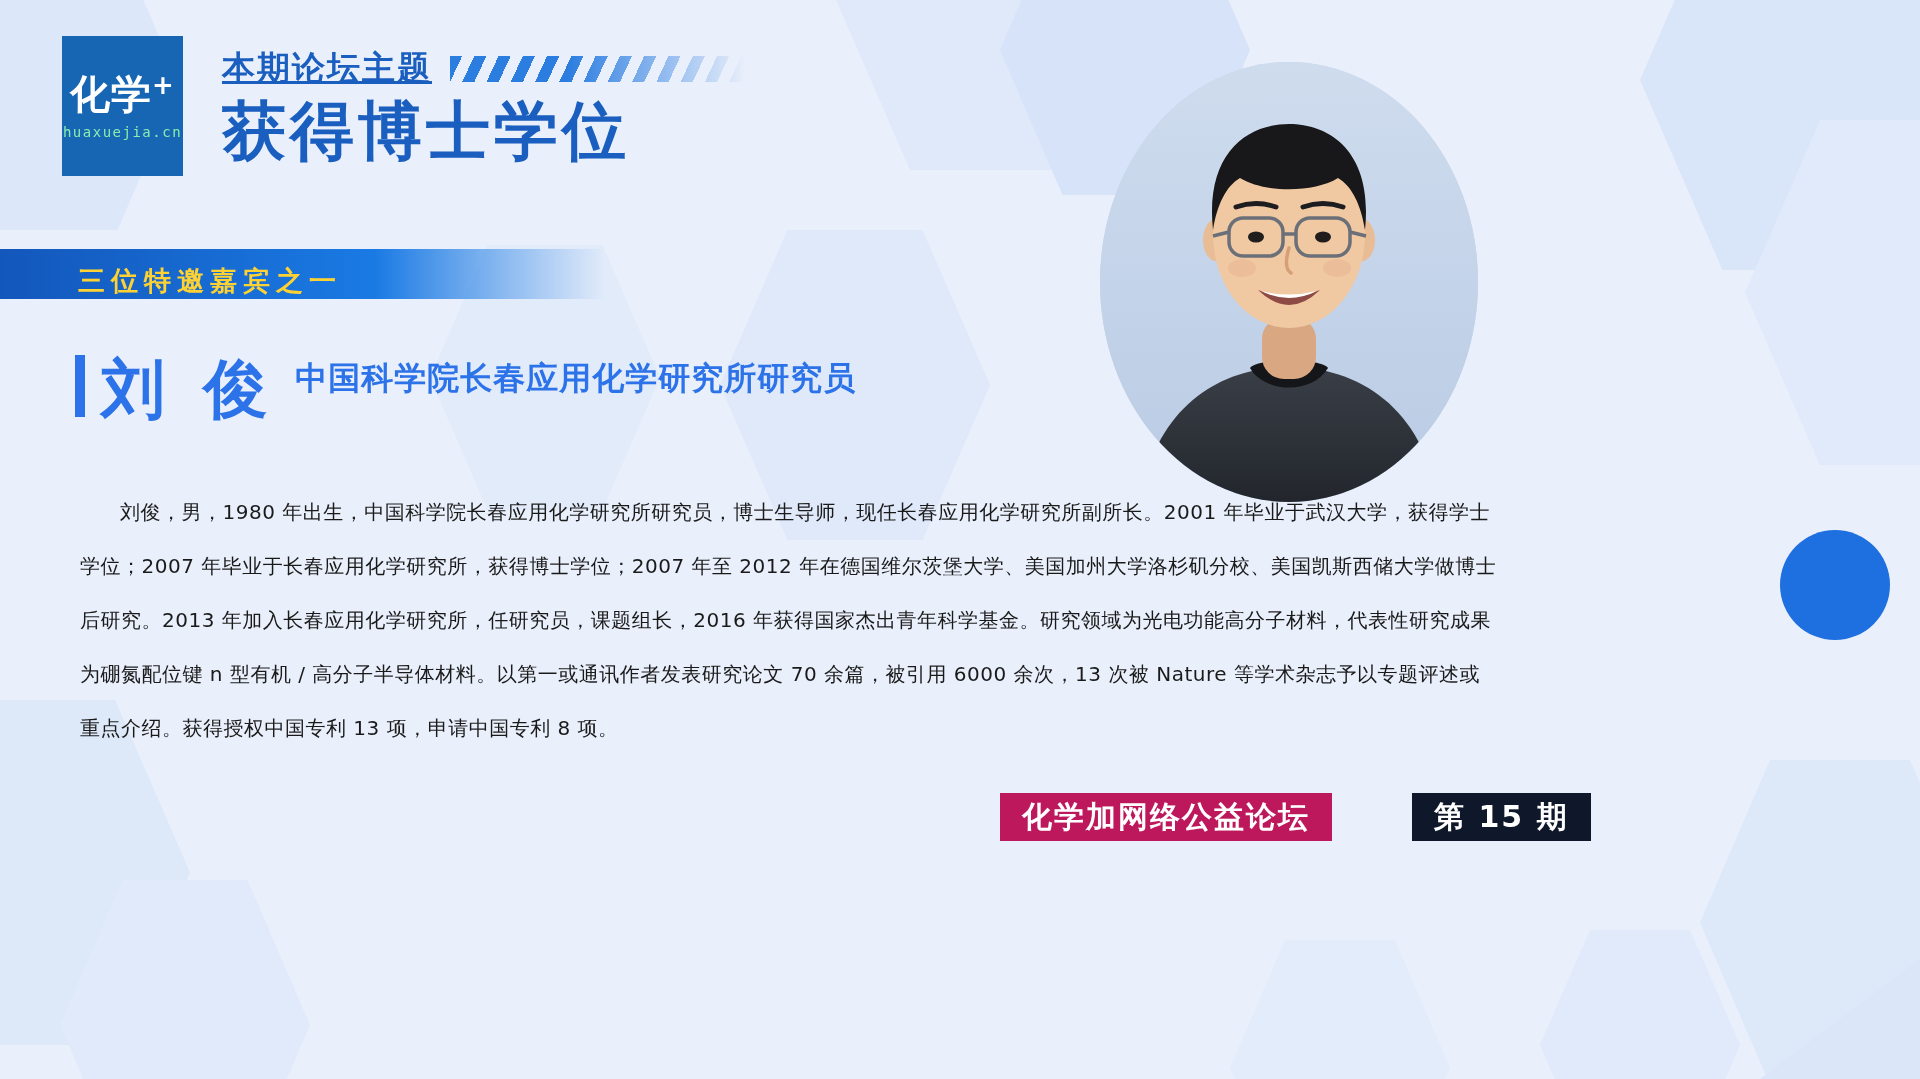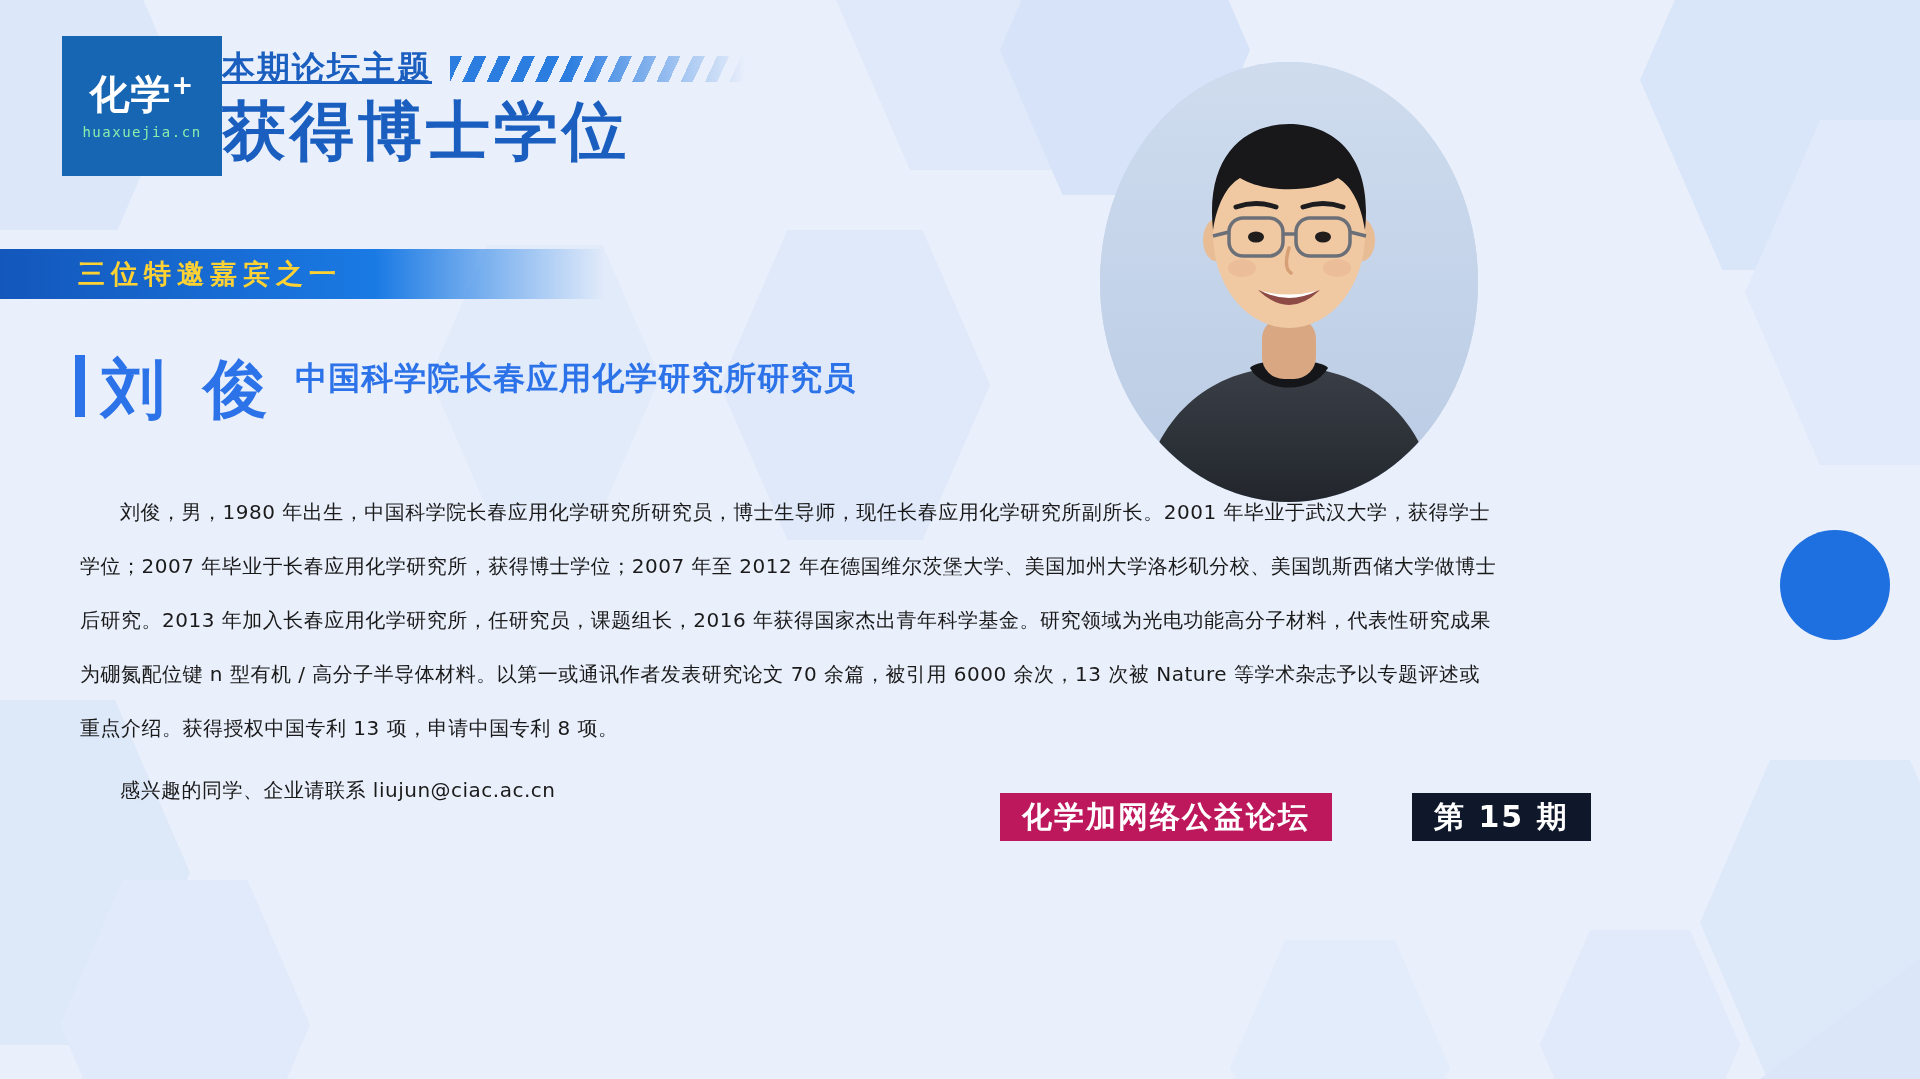--- a/index.html
+++ b/index.html
@@ -38,21 +38,21 @@
   .corner-tri {
     position:absolute; right:0; bottom:0;
     width:0; height:0;
     border-left:160px solid transparent;
     border-bottom:120px solid #dbe6f9;
   }
 
   
   .logo {
     position:absolute; left:62px; top:36px;
-    width:160px; height:140px;
+    width:121px; height:140px;
     background:#1766b4;
     display:flex; flex-direction:column;
     align-items:center; justify-content:center;
   }
   .logo-mark {
     color:#ffffff; font-size:40px; font-weight:bold;
     letter-spacing:1px; line-height:1;
     margin-bottom:10px;
     font-family:"DejaVu Sans",sans-serif;
   }
@@ -86,21 +86,21 @@
     font-size:64px; font-weight:bold; color:#1a5fbf;
     letter-spacing:4px; line-height:1.1;
     font-family:"DejaVu Sans",sans-serif;
   }
 
   
   .guest-band {
     position:absolute; left:0; top:249px;
     width:605px; height:50px;
     background:linear-gradient(to right,#1357bb 0%,#1a7ae4 62%,rgba(40,150,240,0) 100%);
-    display:flex; align-items:center;
+    display:flex; align-items:flex-end;
   }
   .guest-band-text {
     margin-left:78px;
     color:#ffd233; font-size:27px; font-weight:bold;
     letter-spacing:6px;
     font-family:"DejaVu Sans",sans-serif;
   }
 
   
   .name-row {
@@ -206,21 +206,20 @@
 </div>
 
 <div class="name-row">
   <div class="name-bar"></div>
   <div class="name-text">刘 俊</div>
   <div class="affiliation">中国科学院长春应用化学研究所研究员</div>
 </div>
 
 <div class="bio">
   <p>刘俊，男，1980 年出生，中国科学院长春应用化学研究所研究员，博士生导师，现任长春应用化学研究所副所长。2001 年毕业于武汉大学，获得学士学位；2007 年毕业于长春应用化学研究所，获得博士学位；2007 年至 2012 年在德国维尔茨堡大学、美国加州大学洛杉矶分校、美国凯斯西储大学做博士后研究。2013 年加入长春应用化学研究所，任研究员，课题组长，2016 年获得国家杰出青年科学基金。研究领域为光电功能高分子材料，代表性研究成果为硼氮配位键 n 型有机 / 高分子半导体材料。以第一或通讯作者发表研究论文 70 余篇，被引用 6000 余次，13 次被 Nature 等学术杂志予以专题评述或重点介绍。获得授权中国专利 13 项，申请中国专利 8 项。</p>
-  <p class="contact">感兴趣的同学、企业请联系 liujun@ciac.ac.cn</p>
 </div>
 
 <div class="portrait">
   <svg viewBox="0 0 378 440" preserveAspectRatio="xMidYMid slice">
     <defs>
       <linearGradient id="bgGrad" x1="0" y1="0" x2="0" y2="1">
         <stop offset="0%" stop-color="#cfdcee"></stop>
         <stop offset="100%" stop-color="#b9cbe4"></stop>
       </linearGradient>
       <linearGradient id="sweatGrad" x1="0" y1="0" x2="0" y2="1">

